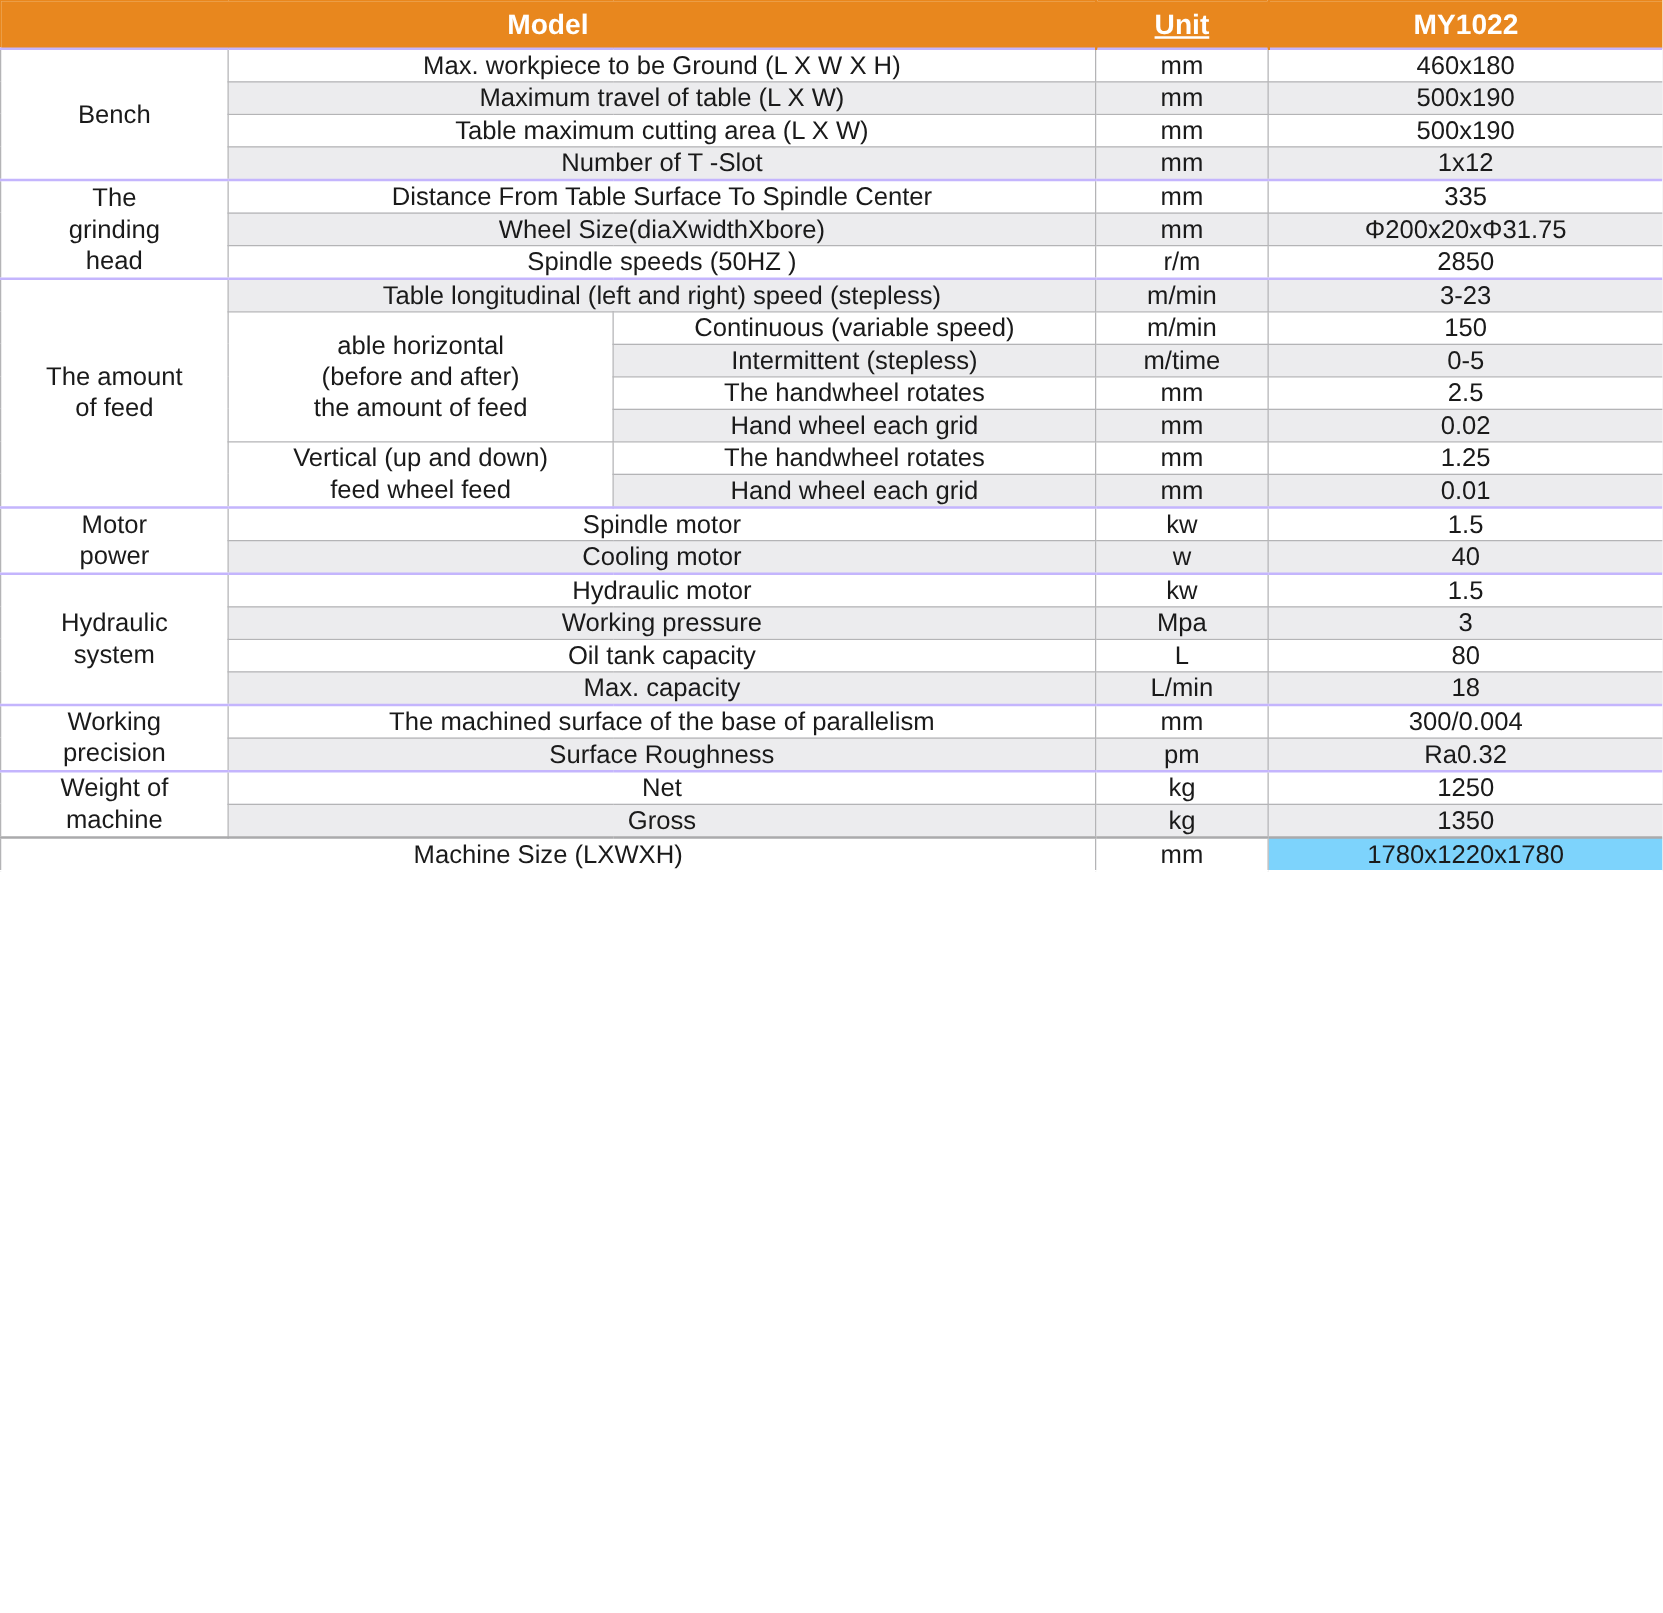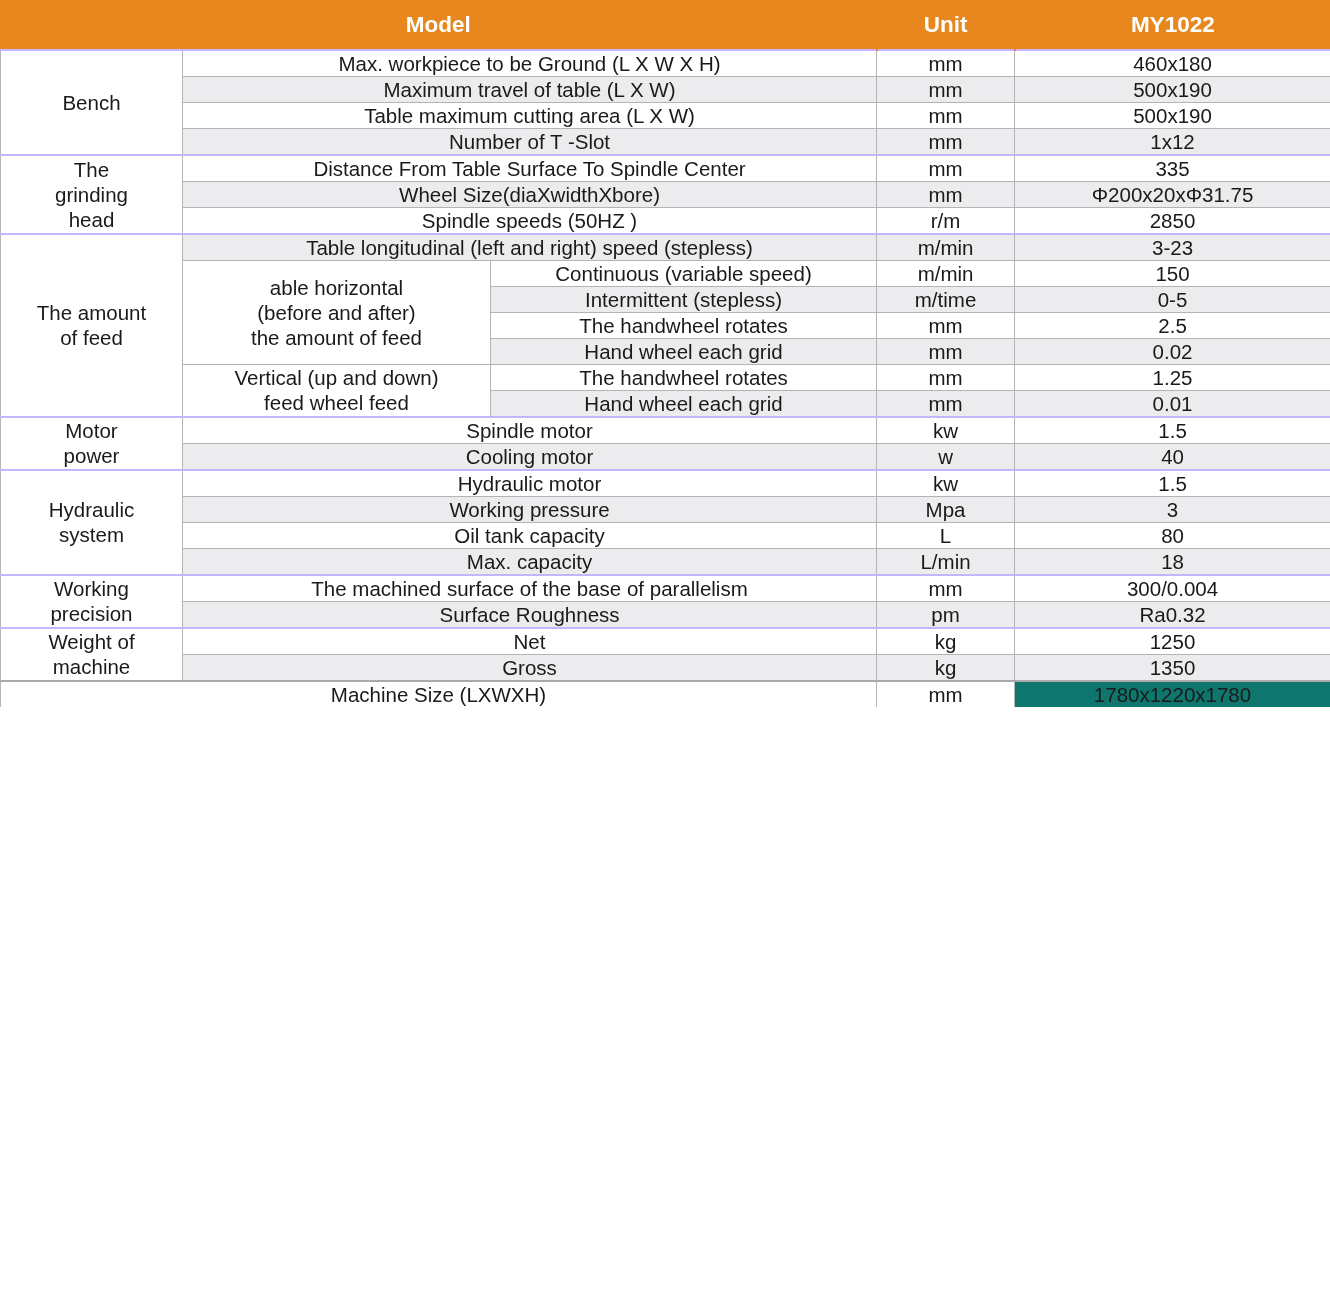--- a/index.html
+++ b/index.html
@@ -40,28 +40,29 @@
     background: #ffffff;
     box-sizing: border-box;
   }
   
   table.spec thead th {
     background: #E8871E;
     border-color: #E8871E;
     color: #ffffff;
     font-weight: bold;
     font-size: 22.5px;
-    height: 49px;
+    height: 38px;
     margin-left: 29px;
   }
   thead th.hdr-left {
     border-right: 2px solid #ffffff;
   }
   thead th.hdr-unit {
     border-right: 2px solid #ffffff;
+    text-decoration: underline;
   }
   
   td.group-label {
     font-weight: normal;
     font-size: 21.5px;
     background: #ffffff;
   }
   
   tr.stripe > td.striped {
     background: #ECECEE;
@@ -76,21 +77,21 @@
     font-size: 20.5px;
     background: #ffffff;
     margin-left: 16px;
   }
   .multi { white-space: pre-line; }
   tr.last-row > td {
     border-top: 2px solid #aaaaac;
     border-bottom: 1px solid #ffffff;
     margin-top: 32px;
   }
-  tr.last-row > td.striped { background:#0f766e; }
+  tr.last-row > td.striped { background:#7dd3fc; }
 </style>
 </head>
 <body>
 
 <div id="spec-wrap">
 <table class="spec">
   <colgroup>
     <col class="c-group">
         <col class="c-sub">
         <col class="c-desc">

